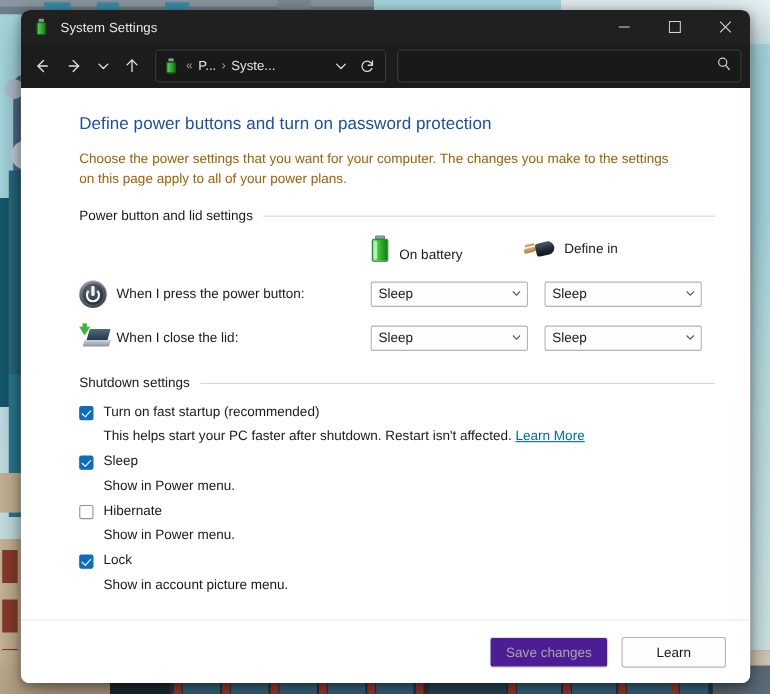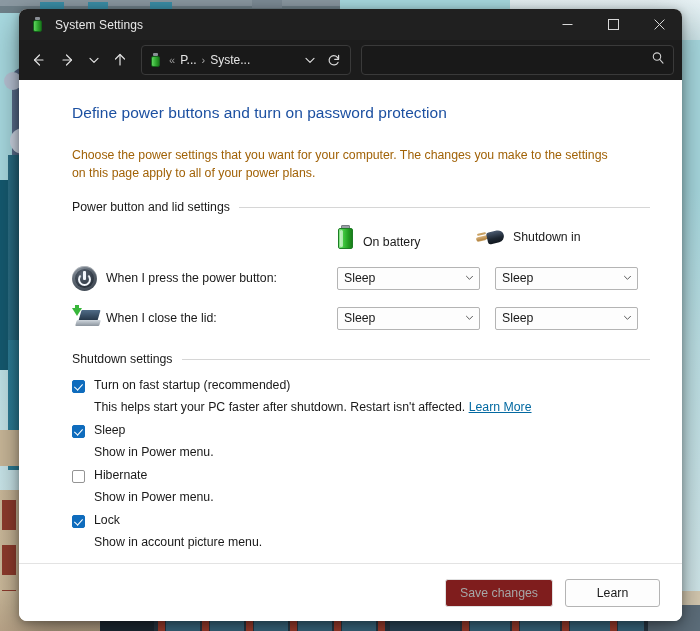--- a/index.html
+++ b/index.html
@@ -226,21 +226,21 @@
     background:#ffffff;
     padding: 24px 32px 0 35px;
     overflow:hidden;
     position:relative;
     color:#1a1a1a;
   }
   h1.page-head {
     font-size:15.5px;
     font-weight:400;
     color:#1c50a1;
-    margin:0 0 24px 18px;
+    margin:0 0 13px 18px;
     letter-spacing:0.05px;
   }
   .desc {
     font-size:12.3px;
     line-height:18px;
     color:#a16207;
     margin:0 0 18px 18px;
     max-width:548px;
   }
 
@@ -427,21 +427,21 @@
     height:28px;
     min-width:95px;
     padding:0 14px;
     border-radius:3px;
     font-size:12.3px;
     font-family:"Liberation Sans", sans-serif;
     display:flex; align-items:center; justify-content:center;
     box-sizing:border-box;
   }
   .btn.primary-disabled {
-    background:#7f1d1d;
+    background:#4c1d95;
     border:1px solid #e0e0e0;
     color:#a6a6a6;
   }
   .btn.secondary {
     background:#fdfdfd;
     border:1px solid #b4b4b4;
     color:#1a1a1a;
   }
 </style>
 </head>
@@ -603,21 +603,21 @@
         </span>
         <span class="colhead-text">On battery</span>
       </div>
       <div class="colhead">
         <span class="ic-plug">
           <span class="p-pin1"></span>
             <span class="p-pin2"></span>
           <span class="p-cord"></span>
             <span class="p-head"></span>
         </span>
-        <span class="colhead-text">Shutdown in</span>
+        <span class="colhead-text">Define in</span>
       </div>
     </div>
 
     <div class="setting-row">
       <span class="row-icon">
         <span class="ic-power">
           <span class="ring"></span>
             <span class="inner"></span>
           <span class="glyph-arc"></span>
             <span class="glyph-bar"></span>

